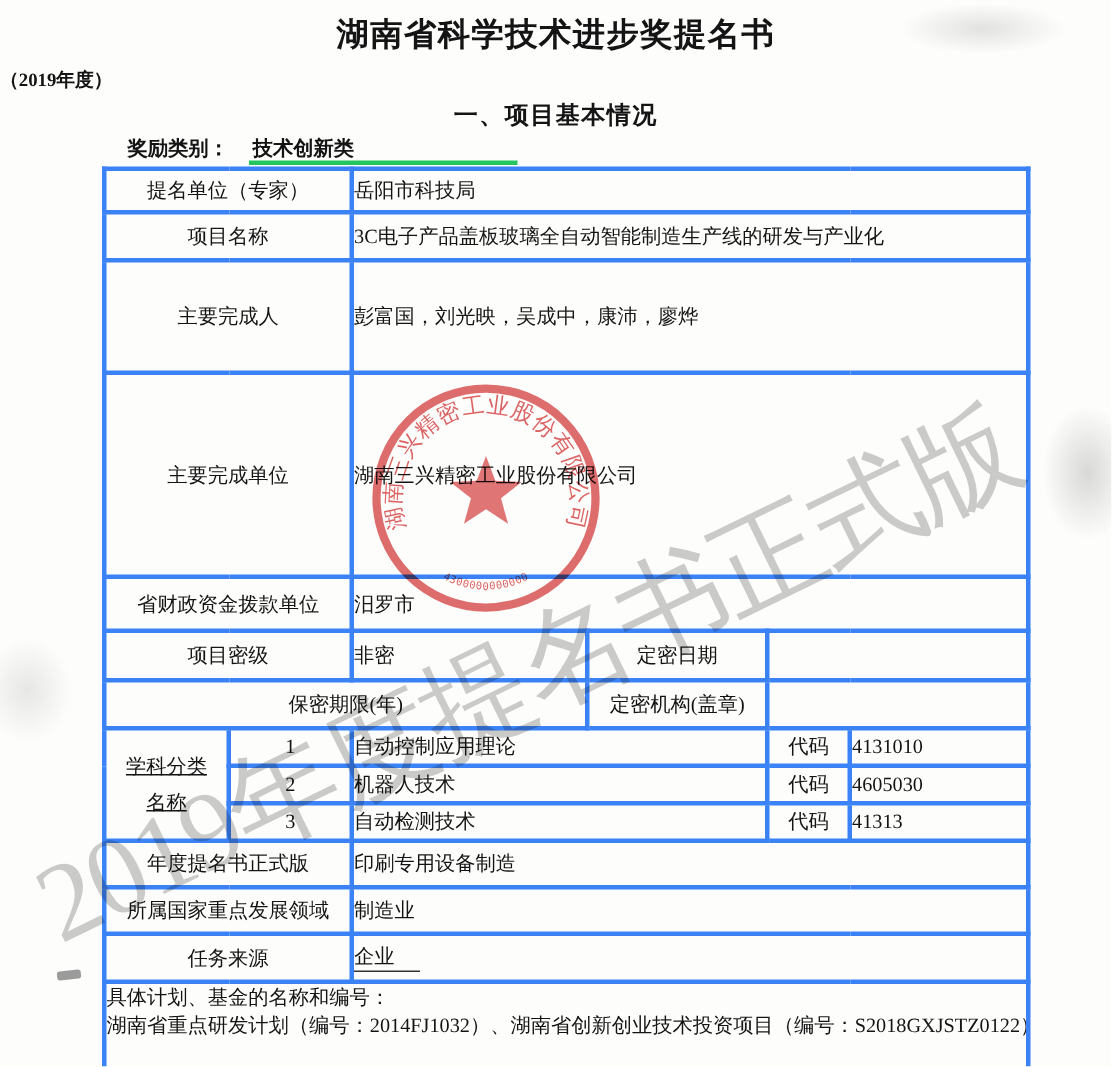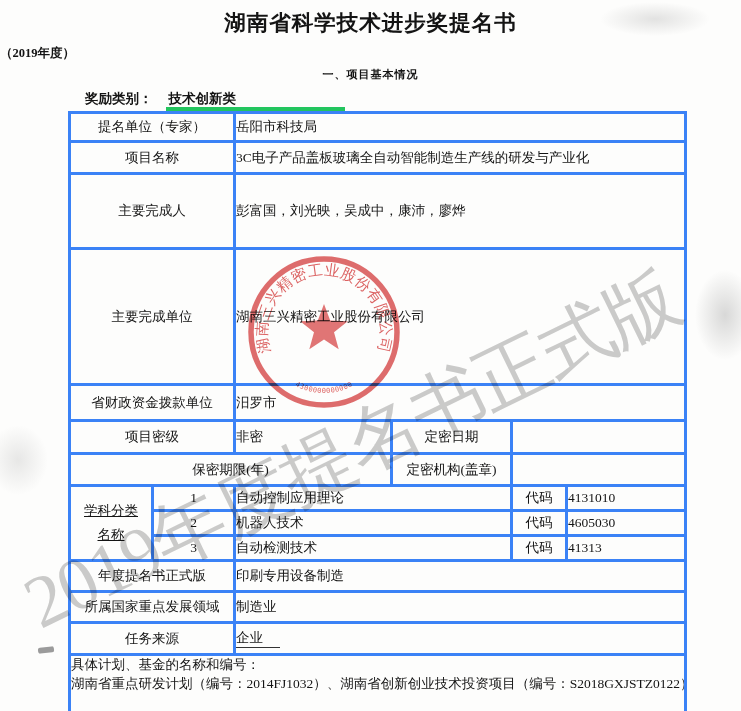--- a/index.html
+++ b/index.html
@@ -5,24 +5,24 @@
   html,body{margin:0;padding:0;background:#ffffff;}
   .page{
     position:relative;width:741px;height:711px;background:#fdfdfc;
     overflow:hidden;font-family:"Liberation Serif","DejaVu Serif",serif;color:#141414;
   }
   .title{position:absolute;left:0;top:8px;width:100%;text-align:center;
     font-size:21.5px;font-weight:bold;letter-spacing:1px;}
   .subtitle{position:absolute;left:0;top:45px;width:100%;text-align:left;
     font-size:12.5px;font-weight:bold;}
   .section-title{position:absolute;left:0;top:67px;width:100%;text-align:center;
-    font-size:11px;font-weight:bold;letter-spacing:1px;}
+    font-size:16px;font-weight:bold;letter-spacing:1px;}
   .award-line{position:absolute;left:85px;top:90px;font-size:13.5px;font-weight:600;}
   .award-value{display:inline-block;min-width:176px;margin-left:13px;padding-left:3px;
-    border-bottom:7px solid #22c55e;height:17px;}
+    border-bottom:3px solid #22c55e;height:17px;}
   table.form{position:absolute;left:68px;top:111px;width:616px;
     border-collapse:collapse;table-layout:fixed;}
   table.form td{border:3px solid #3b82f6;font-size:13.5px;padding:0;
     overflow:hidden;white-space:nowrap;}
   td.lbl{text-align:center;}
   td.val{padding-left:9px;}
   td.pad-center{padding-right:157px;}
   .two-line{line-height:1.8;text-decoration:underline;}
   .uline{display:inline-block;min-width:44px;border-bottom:1px solid #333;}
   td.note-cell{vertical-align:top;padding:4px 8px;line-height:1.4;white-space:normal;}

